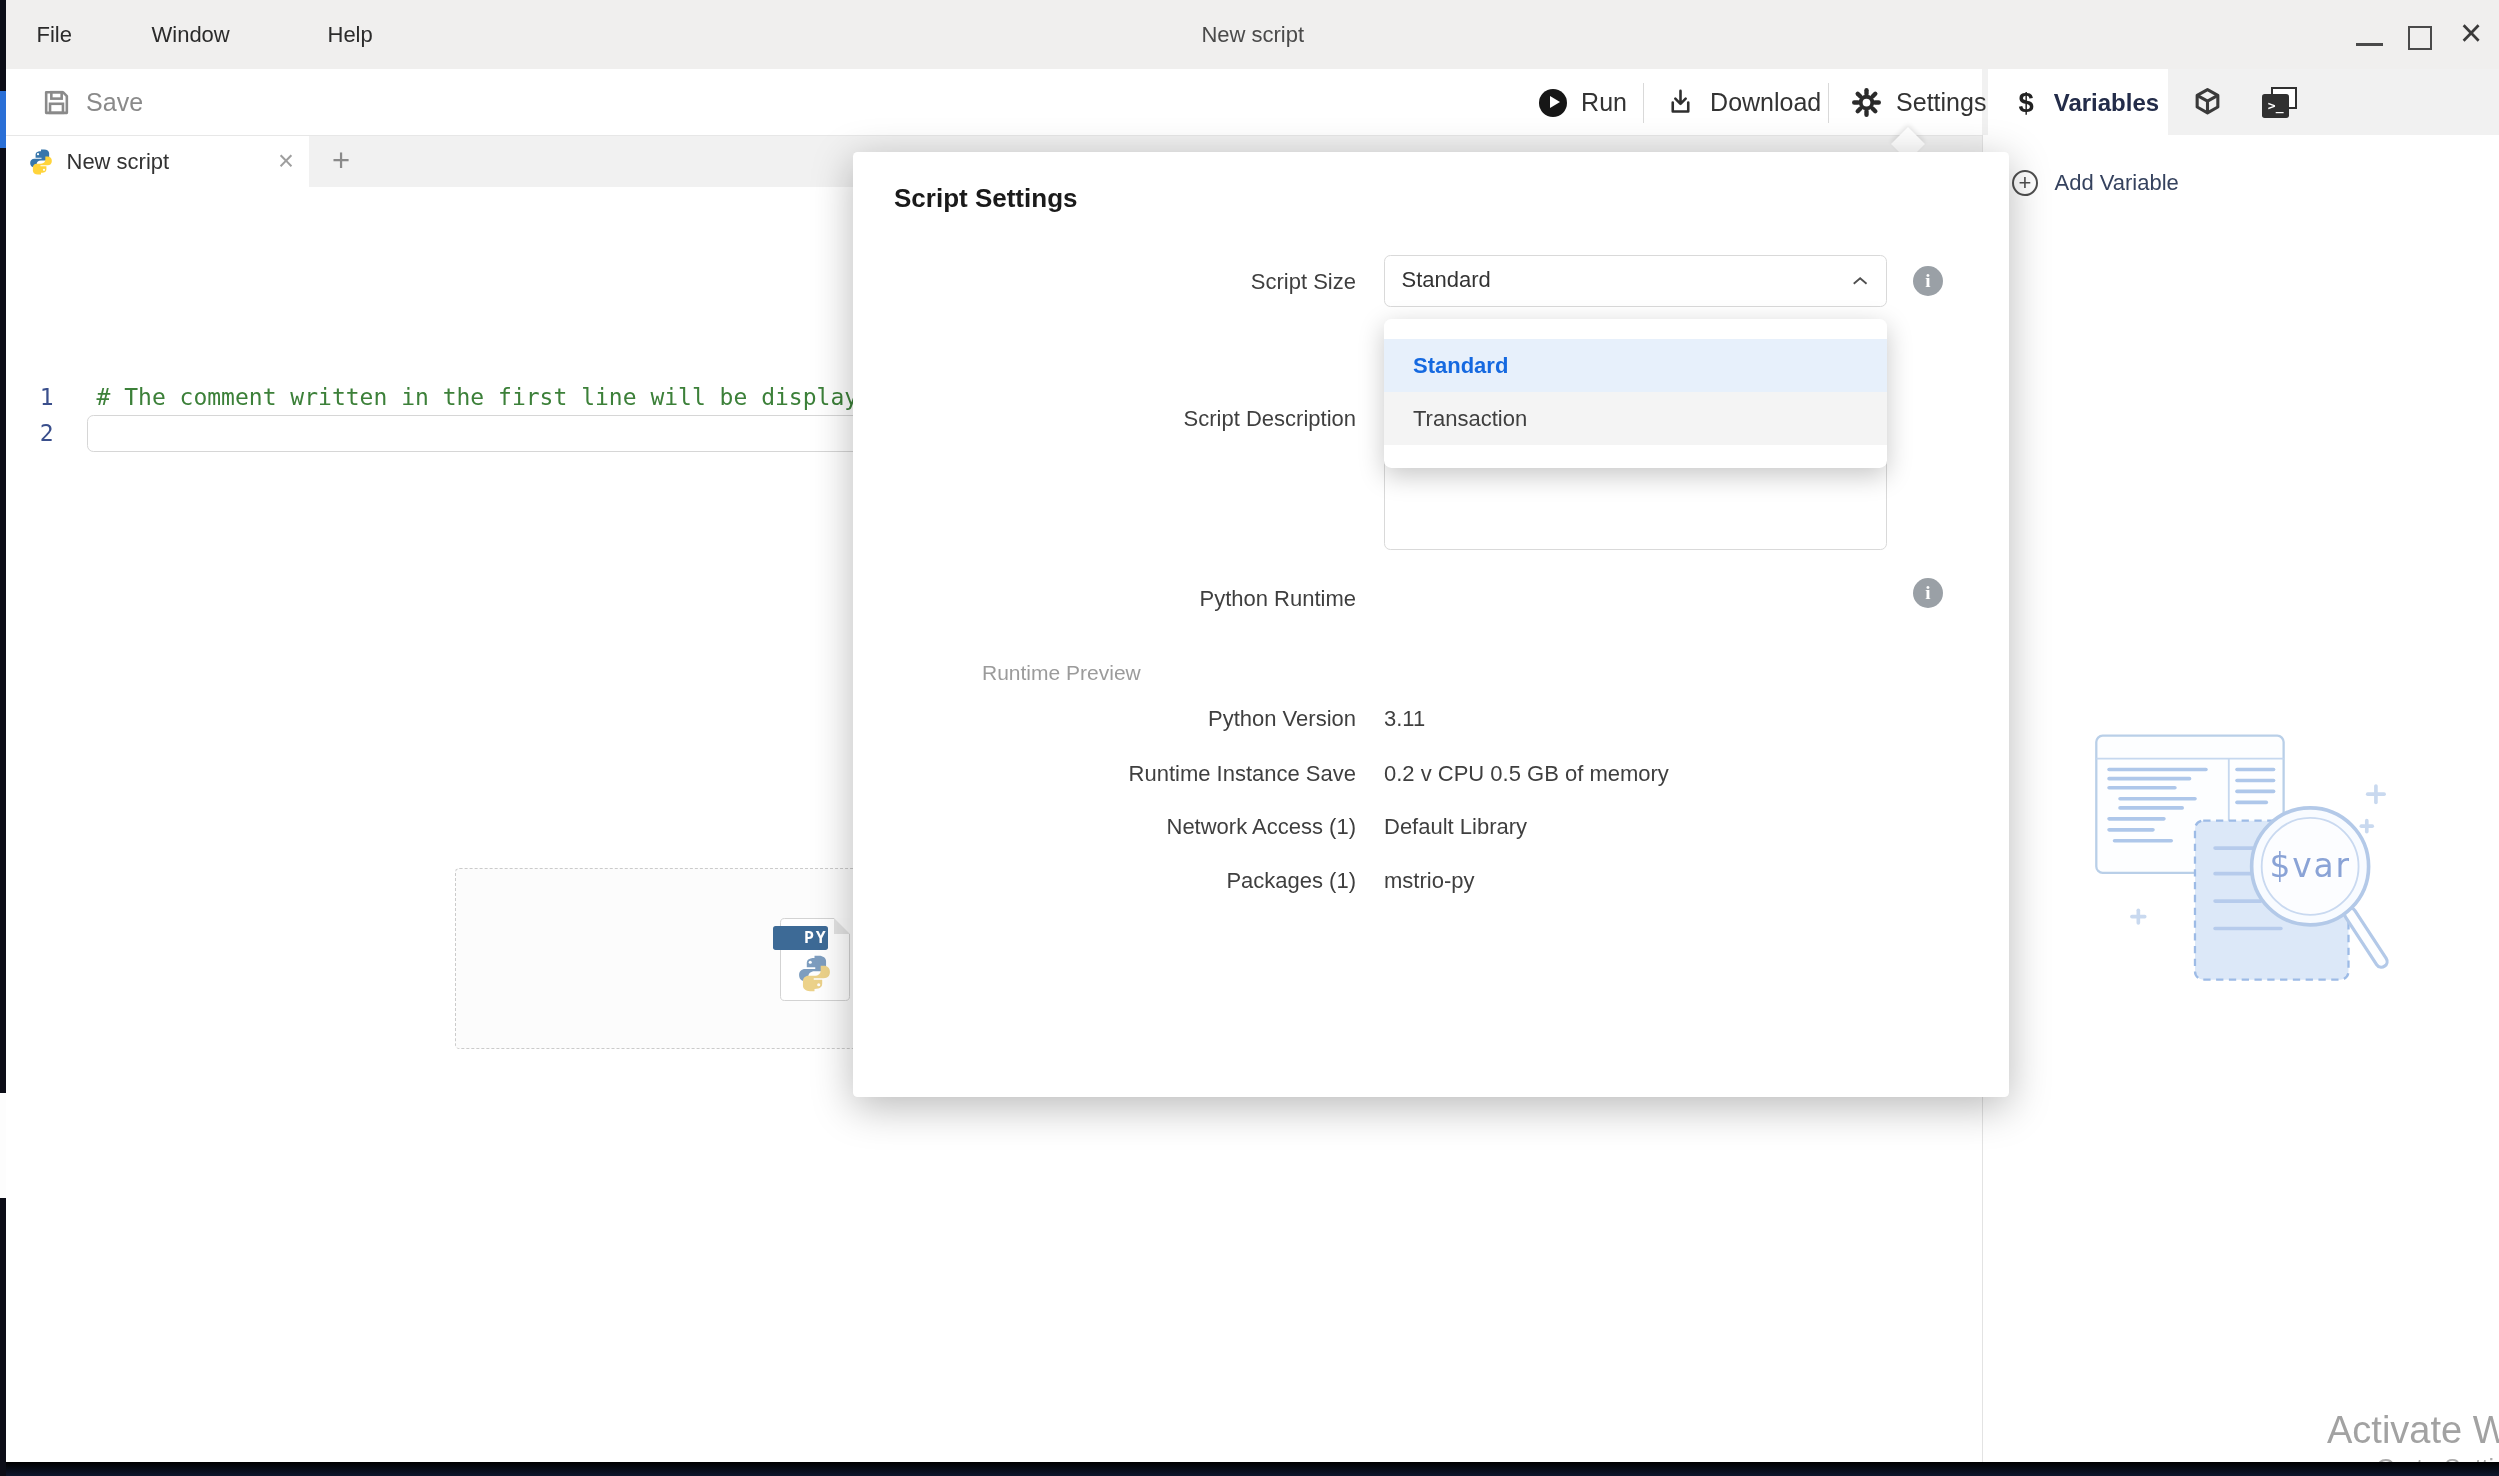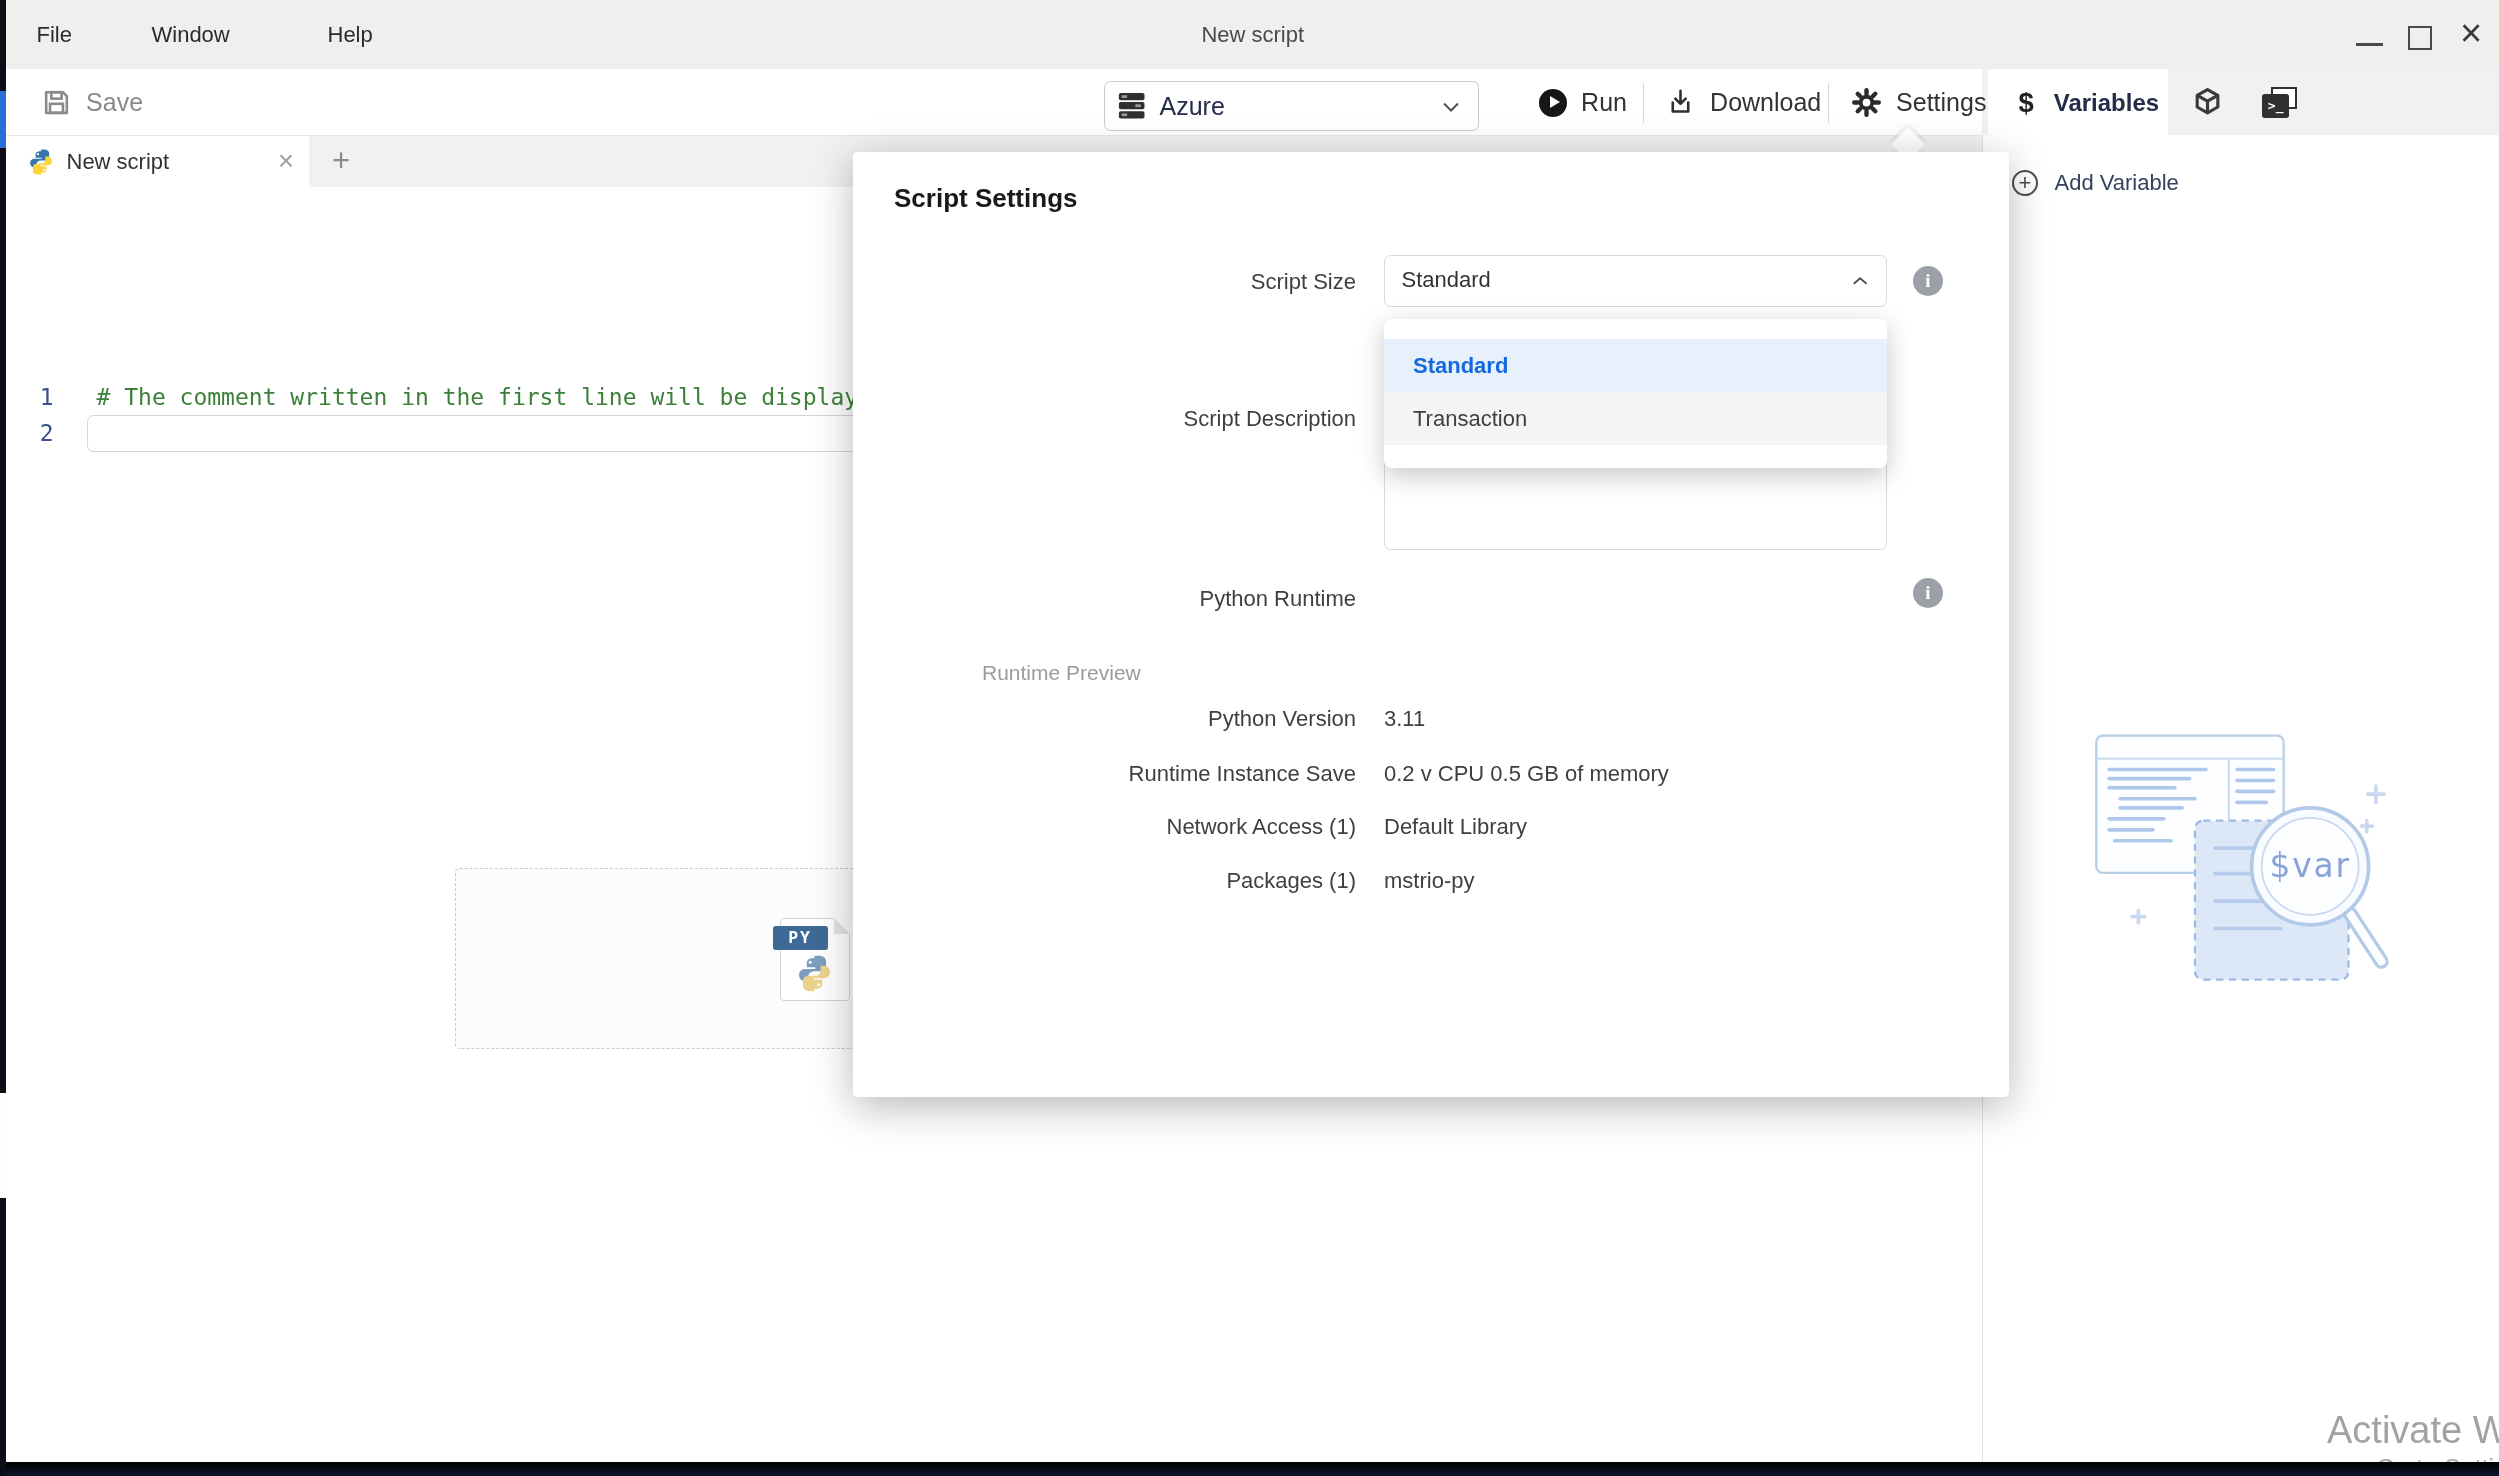--- a/index.html
+++ b/index.html
@@ -58,21 +58,21 @@
   .gutter-num { position:absolute; left:0; width:48px; text-align:right; font-size:23px; color:#3a4f8c; }
   .ln1 { top:196px; } .ln2 { top:232px; }
   .code-line1 { position:absolute; left:91px; top:196px; font-size:23px; color:#3c8039; white-space:pre; }
   .cur-line { position:absolute; left:81px; top:227px; width:1217px; height:37px; border:1.8px solid #d6d6d6; border-radius:6.4px; background:#fff; }
 
   
   .dropzone { position:absolute; left:449px; top:680px; width:677px; height:181px; border:1.8px dashed #cbcbcb; border-radius:4.6px; background:#fcfcfc; }
   .pyfile { position:absolute; left:317px; top:49px; width:77px; height:83px; }
   .pyfile .doc { position:absolute; left:7.3px; top:0; width:70px; height:83px; background:#fff; border:1.8px solid #d3d3d3; border-radius:4.6px; }
   .pyfile .fold { position:absolute; right:0px; top:0px; width:0; height:0; border-left:16.5px solid #e3e3e3; border-top:16.5px solid #fbfbfb; }
-  .pyfile .badge { position:absolute; left:0; top:8.2px; width:55px; height:24px; background:#3d6a96; border-radius:2.7px; color:#fff; font-size:16.5px; font-weight:bold; text-align:center; line-height:24px; letter-spacing:1.8px; }
+  .pyfile .badge { position:absolute; left:0; top:8.2px; width:55px; height:24px; background:#3d6a96; border-radius:2.7px; color:#fff; font-size:16.5px; font-weight:bold; text-align:right; line-height:24px; letter-spacing:1.8px; }
   .pyfile .logo { position:absolute; left:23px; top:37px; }
 
   
   .modal { position:absolute; left:853px; top:152px; width:1156px; height:945px; background:#fff; border-radius:4.6px; box-shadow:0 9.1px 41px rgba(0,0,0,0.28); z-index:40; }
   .modal-title { position:absolute; left:41px; top:31px; font-size:26px; font-weight:bold; color:#1a1a1a; }
   .form-label { position:absolute; left:0; width:503px; text-align:right; font-size:22px; color:#3f3f3f; }
   .lb-type { top:117px; } .lb-desc { top:254px; } .lb-runtime { top:434px; }
   .select-box { position:absolute; left:531px; width:503px; border:1.8px solid #d9d9d9; border-radius:6.4px; background:#fff; font-size:22px; color:#333; }
   .sel-type { top:103px; height:52px; line-height:48px; padding-left:16.5px; }
   .sel-runtime { top:417px; height:48px; line-height:45px; padding-left:16.5px; }
@@ -127,34 +127,20 @@
 
     <div class="save-btn">
       <svg width="31" height="31" viewBox="0 0 24 24">
         <path d="M4 4h13l3 3v13H4z" fill="none" stroke="#8a8a8a" stroke-width="2" stroke-linejoin="round"></path>
         <rect x="8" y="4" width="8" height="5" fill="none" stroke="#8a8a8a" stroke-width="2"></rect>
         <rect x="7" y="13" width="10" height="7" fill="none" stroke="#8a8a8a" stroke-width="2"></rect>
       </svg>
       <span class="label">Save</span>
     </div>
 
-    <div class="env-select">
-      <svg class="server" width="27.4" height="27.4" viewBox="0 0 30 30">
-        <rect x="1" y="1" width="28" height="8" rx="2" fill="#2f2f2f"></rect>
-        <rect x="1" y="11" width="28" height="8" rx="2" fill="#2f2f2f"></rect>
-        <rect x="1" y="21" width="28" height="8" rx="2" fill="#2f2f2f"></rect>
-        <rect x="4" y="3.5" width="6" height="3" fill="#9a9a9a"></rect>
-        <rect x="19" y="13.5" width="6" height="3" fill="#9a9a9a"></rect>
-        <rect x="4" y="23.5" width="6" height="3" fill="#9a9a9a"></rect>
-      </svg>
-      <span class="label">Azure</span>
-      <svg class="chev" width="20" height="13" viewBox="0 0 20 12">
-        <polyline points="3,3 10,10 17,3" fill="none" stroke="#4f4f4f" stroke-width="2"></polyline>
-      </svg>
-    </div>
 
     <div class="tool-group g-run">
       <div class="play-circle"></div>
       <span class="tool-label">Run</span>
     </div>
     <div class="divider dv1"></div>
     <div class="tool-group g-download">
       <svg width="31" height="31" viewBox="0 0 24 24">
         <path d="M12 3v10 M8 9l4 4 4-4" fill="none" stroke="#2f2f2f" stroke-width="2" stroke-linecap="round" stroke-linejoin="round"></path>
         <path d="M6 12v7h12v-7" fill="none" stroke="#2f2f2f" stroke-width="2" stroke-linecap="round" stroke-linejoin="round"></path>

